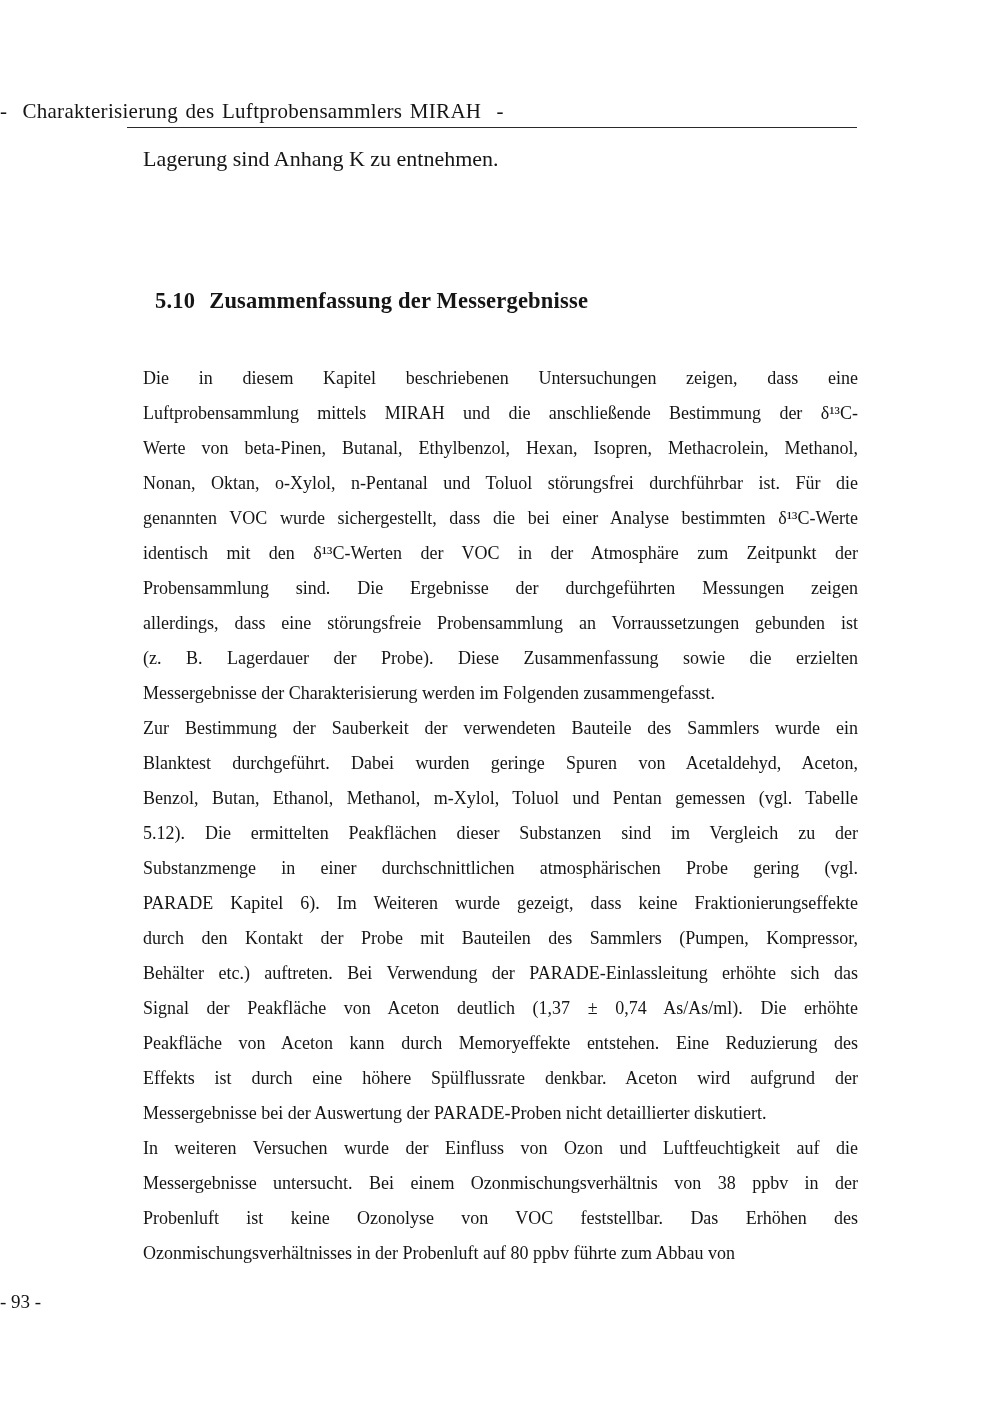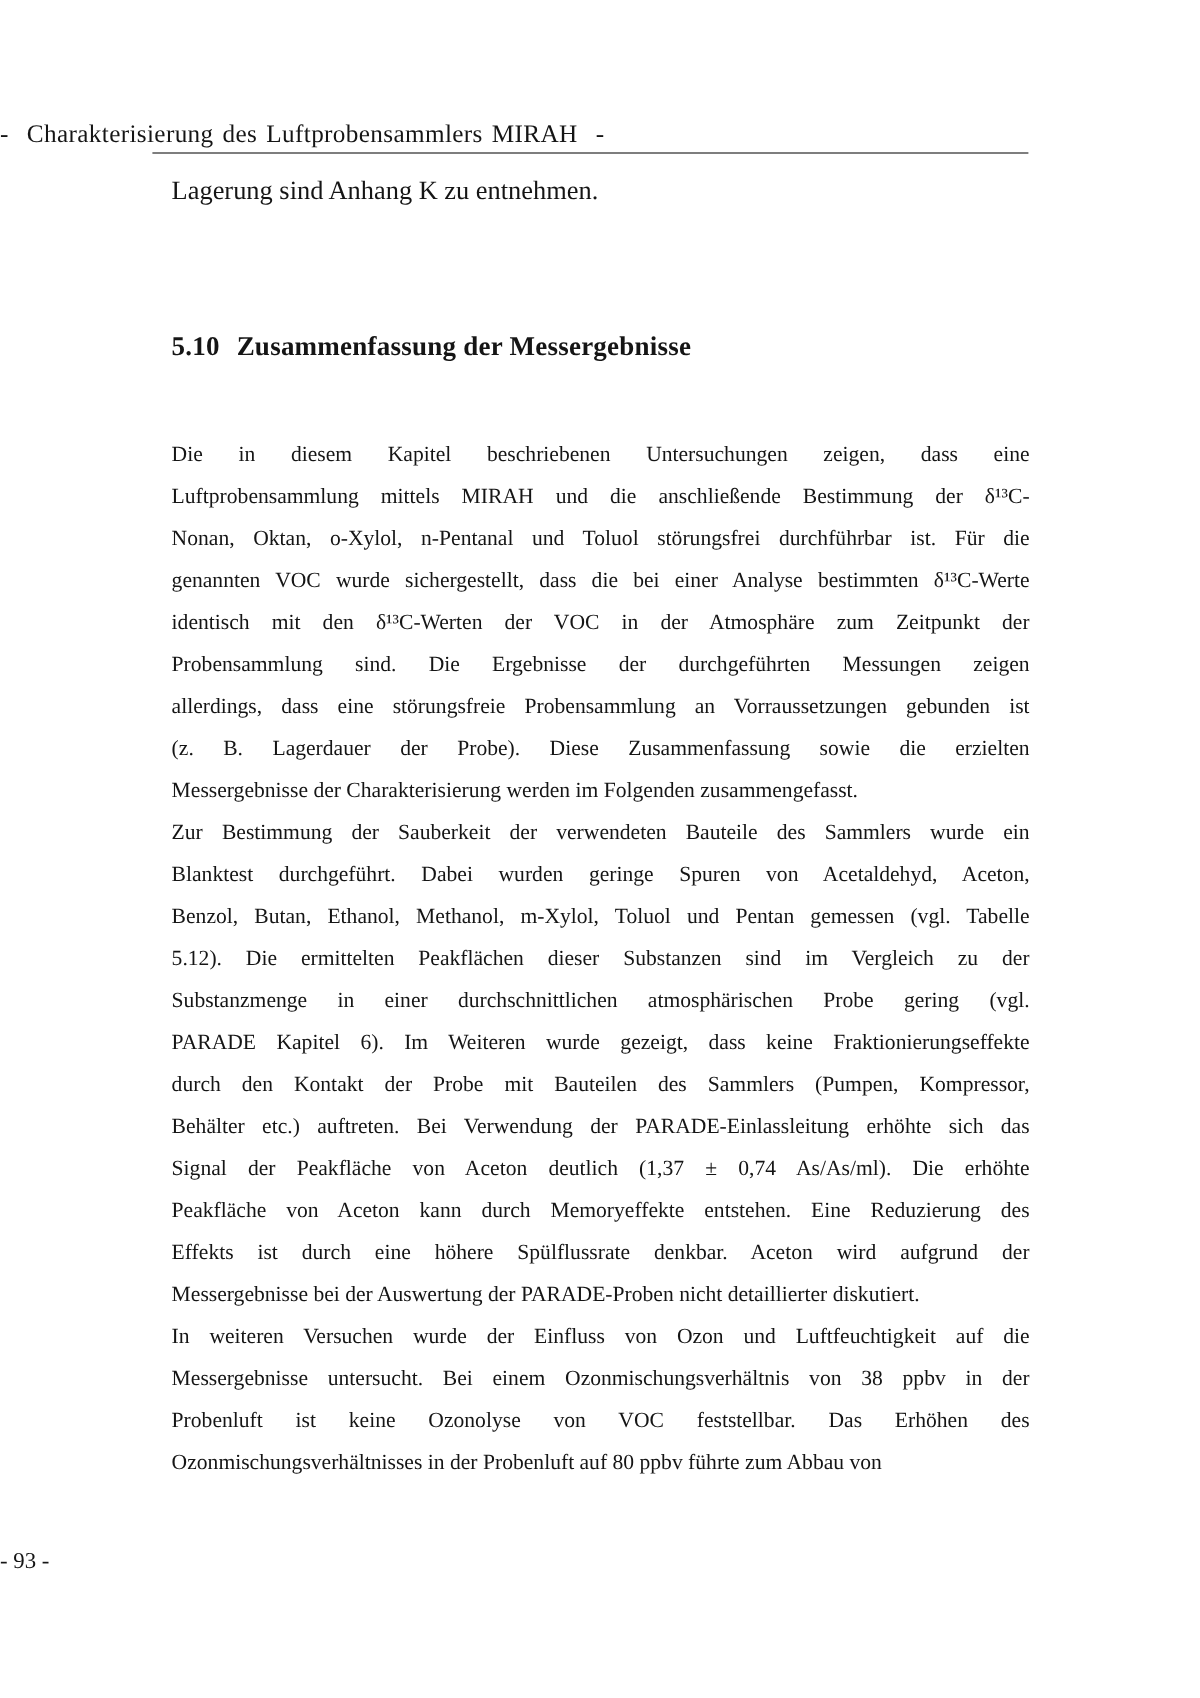--- a/index.html
+++ b/index.html
@@ -85,27 +85,28 @@
 </head>
 <body>
 
 <div class="page">
 
   <div class="running-header">-  Charakterisierung des Luftprobensammlers MIRAH  -</div>
   <div class="header-rule"></div>
 
   <div class="intro-text">Lagerung sind Anhang K zu entnehmen.</div>
 
-  <h2 class="section-heading" style="margin:0">
+  <h2 class="section-heading" style="margin:12px">
     <span class="section-number">5.10</span><span>Zusammenfassung der Messergebnisse</span>
   </h2>
 
   <div class="body-block">
     <div class="line">Die in diesem Kapitel beschriebenen Untersuchungen zeigen, dass eine</div>
     <div class="line">Luftprobensammlung mittels MIRAH und die anschließende Bestimmung der δ¹³C-</div>
+    <div class="line">Werte von beta-Pinen, Butanal, Ethylbenzol, Hexan, Isopren, Methacrolein, Methanol,</div>
     <div class="line">Nonan, Oktan, o-Xylol, n-Pentanal und Toluol störungsfrei durchführbar ist. Für die</div>
     <div class="line">genannten VOC wurde sichergestellt, dass die bei einer Analyse bestimmten δ¹³C-Werte</div>
     <div class="line">identisch mit den δ¹³C-Werten der VOC in der Atmosphäre zum Zeitpunkt der</div>
     <div class="line">Probensammlung sind. Die Ergebnisse der durchgeführten Messungen zeigen</div>
     <div class="line">allerdings, dass eine störungsfreie Probensammlung an Vorraussetzungen gebunden ist</div>
     <div class="line">(z. B. Lagerdauer der Probe). Diese Zusammenfassung sowie die erzielten</div>
     <div class="line para-end">Messergebnisse der Charakterisierung werden im Folgenden zusammengefasst.</div>
     <div class="line">Zur Bestimmung der Sauberkeit der verwendeten Bauteile des Sammlers wurde ein</div>
     <div class="line">Blanktest durchgeführt. Dabei wurden geringe Spuren von Acetaldehyd, Aceton,</div>
     <div class="line">Benzol, Butan, Ethanol, Methanol, m-Xylol, Toluol und Pentan gemessen (vgl. Tabelle</div>

